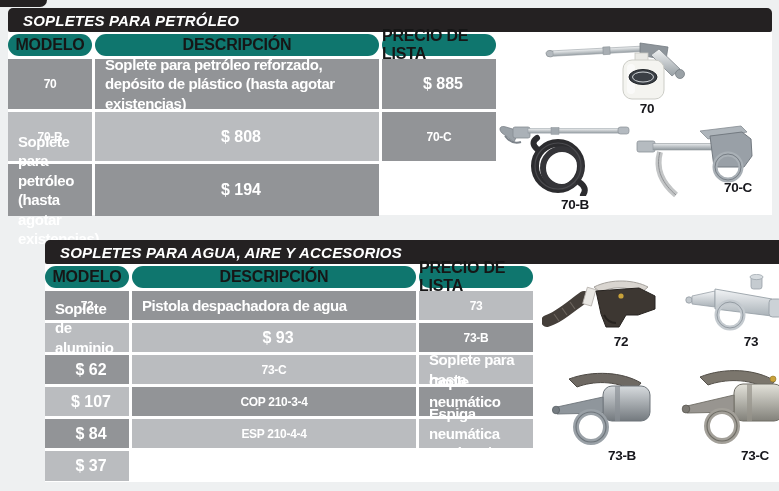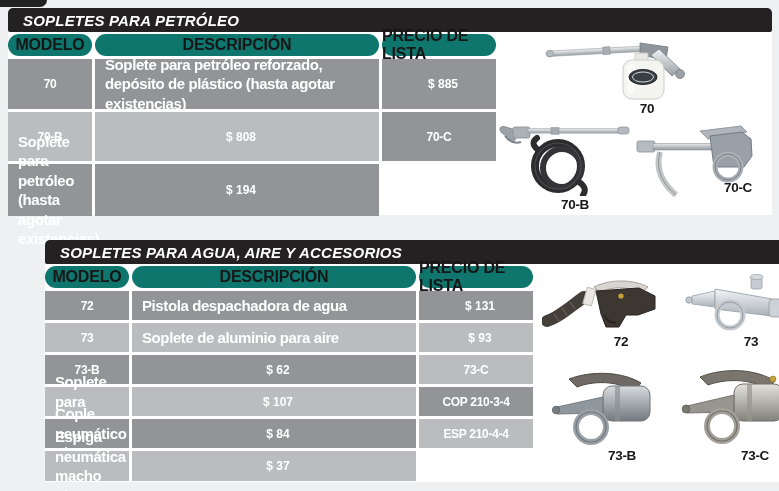--- a/index.html
+++ b/index.html
@@ -18,21 +18,21 @@
   #sec1 .body{height:183px;}
   #sec2 .body{height:218px;}
   .tbl{position:absolute;left:0;top:2px;display:grid;
        grid-template-columns:84px 284px 114px;gap:3px;}
   #tbl1{grid-template-rows:22px 50px 49px 52px;}
   #tbl2{grid-template-rows:22px 29px 29px 29px 29px 29px 30px;}
   .hc{background:#0f766e;color:#161616;display:flex;align-items:center;
       justify-content:center;font-weight:bold;font-size:16px;letter-spacing:-.2px;border-radius:11px;}
   .cell{color:#ffffff;font-weight:bold;display:flex;align-items:center;}
   .mc{justify-content:center;text-align:center;font-size:12px;letter-spacing:-.3px;}
-  .pc{justify-content:center;text-align:right;font-size:12px;padding-left:8px;}
+  .pc{justify-content:center;text-align:right;font-size:16px;padding-left:8px;}
   .dc{padding:0 10px;font-size:15px;letter-spacing:-.4px;line-height:1.3;}
   .rdark{background:#929497;}
   .rlight{background:#babcbf;}
   .photo{position:absolute;}
   .plabel{position:absolute;width:56px;text-align:center;font-size:13.5px;
           font-weight:bold;color:#17171c;letter-spacing:-.3px;}
 </style>
 </head>
 <body>
 
@@ -130,21 +130,20 @@
       <span class="bar-title">SOPLETES PARA AGUA, AIRE Y ACCESORIOS</span>
     </div>
     <div class="body">
       <div class="tbl" id="tbl2">
         <div class="hc">MODELO</div>
         <div class="hc">DESCRIPCIÓN</div>
         <div class="hc">PRECIO DE LISTA</div>
 
         <div class="cell mc rdark">72</div>
         <div class="cell dc rdark">Pistola despachadora de agua</div>
-        <div class="cell pc rdark">$ 131</div>
 
         <div class="cell mc rlight">73</div>
         <div class="cell dc rlight">Soplete de aluminio para aire</div>
         <div class="cell pc rlight">$ 93</div>
 
         <div class="cell mc rdark">73-B</div>
         <div class="cell pc rdark">$ 62</div>
 
         <div class="cell mc rlight">73-C</div>
         <div class="cell dc rlight">Soplete para hasta</div>

